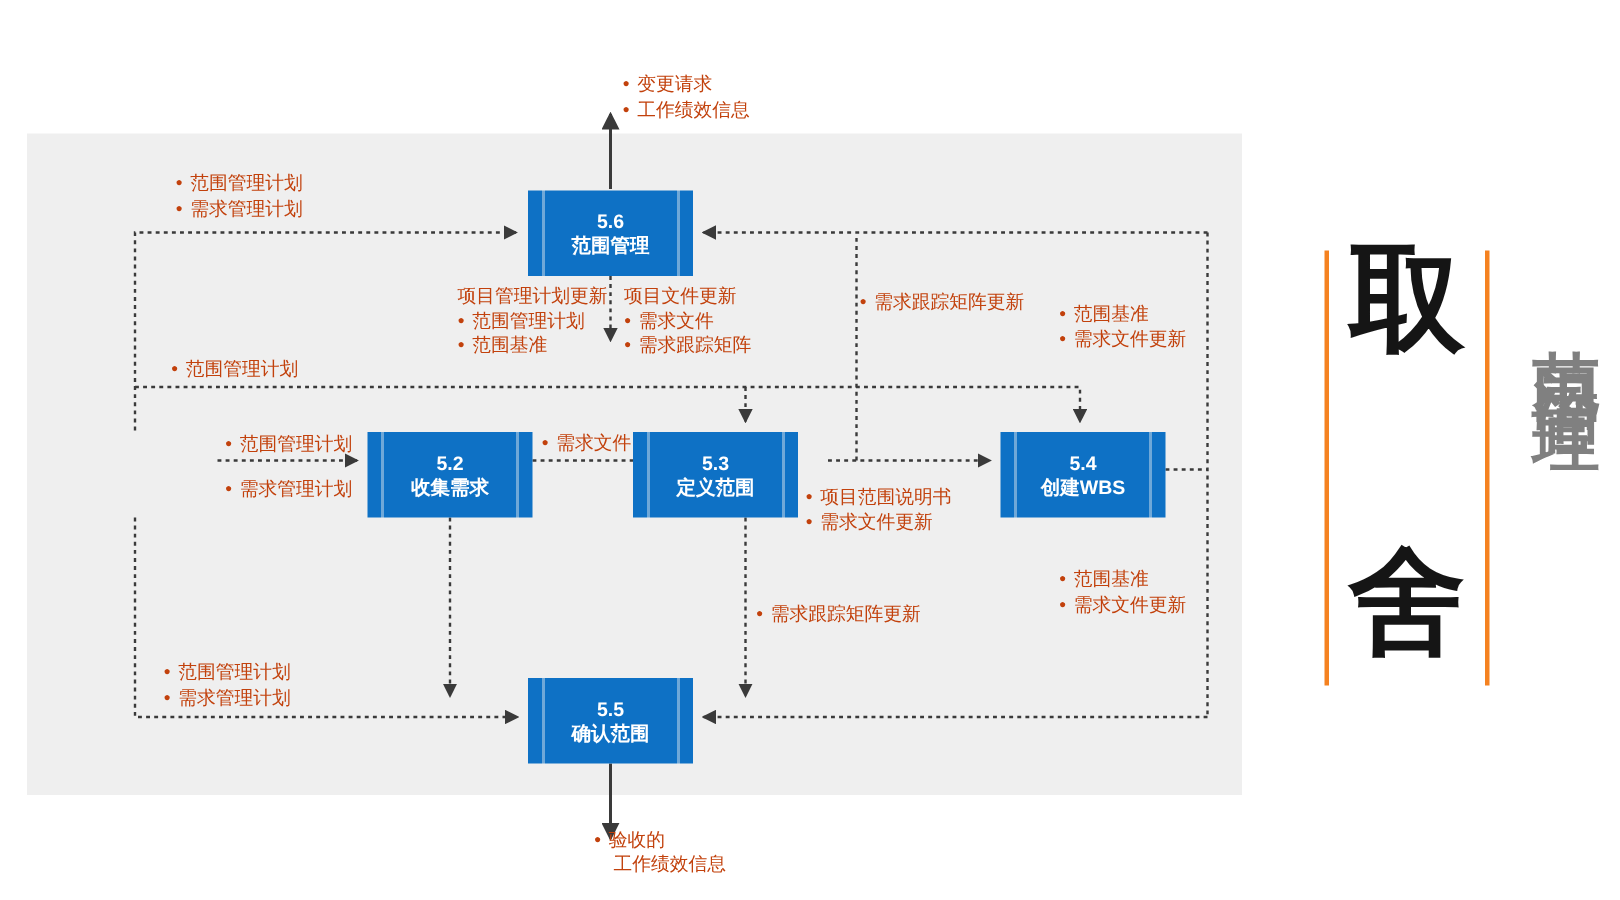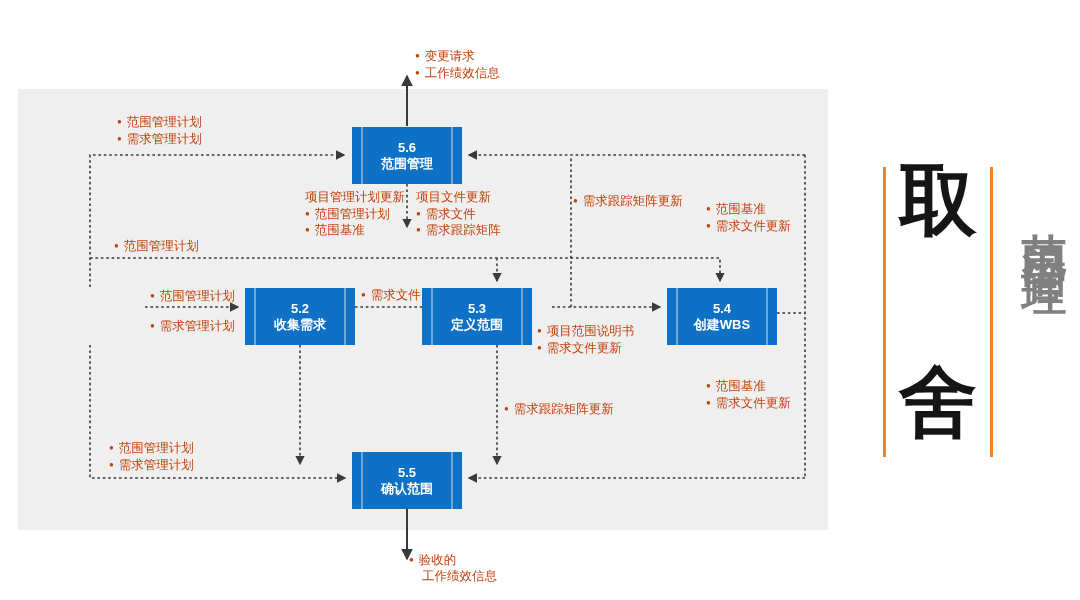--- a/index.html
+++ b/index.html
@@ -154,21 +154,21 @@
   <div class="lbl" style="left:109px;top:440px">
     <div class="b">范围管理计划</div>
     <div class="b">需求管理计划</div>
   </div>
 
   <div class="lbl" style="left:415px;top:48px">
     <div class="b">变更请求</div>
     <div class="b">工作绩效信息</div>
   </div>
 
-  <div class="lbl" style="left:409px;top:552px">
+  <div class="lbl" style="left:396px;top:552px">
     <div class="b">验收的</div>
     <div class="indent">工作绩效信息</div>
   </div>
 
   <div class="vline" style="left:883px"></div>
   <div class="vline" style="left:990px"></div>
   <div class="bigword" style="top:160px">取</div>
   <div class="bigword" style="top:362px">舍</div>
   <div id="vertTitle">范围管理</div>
 

